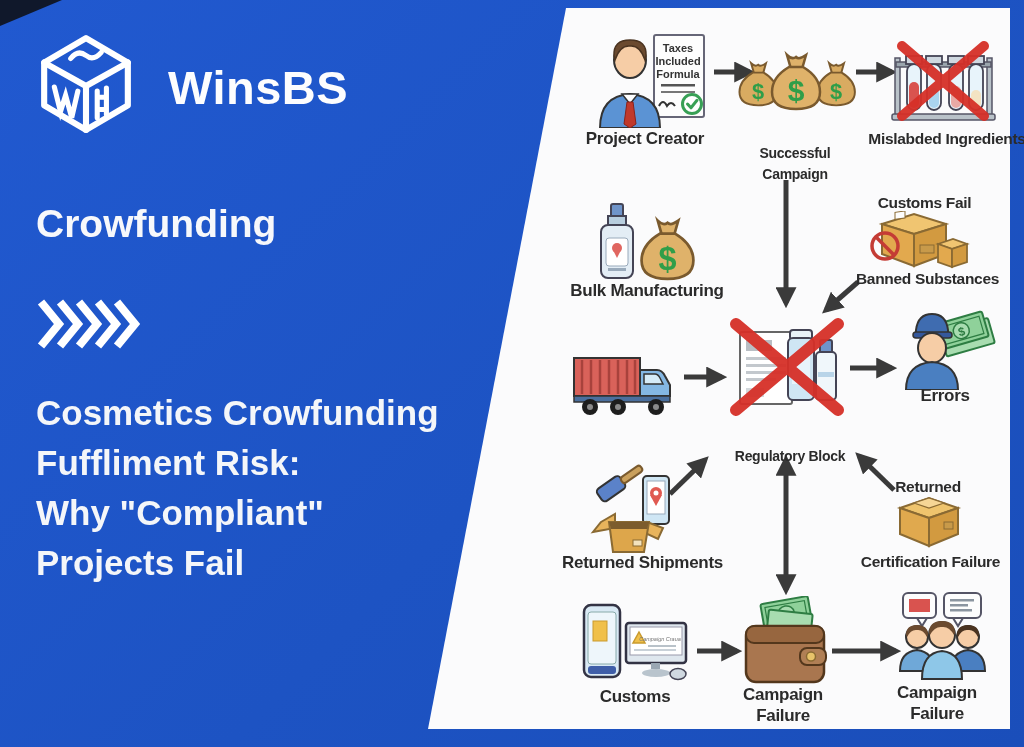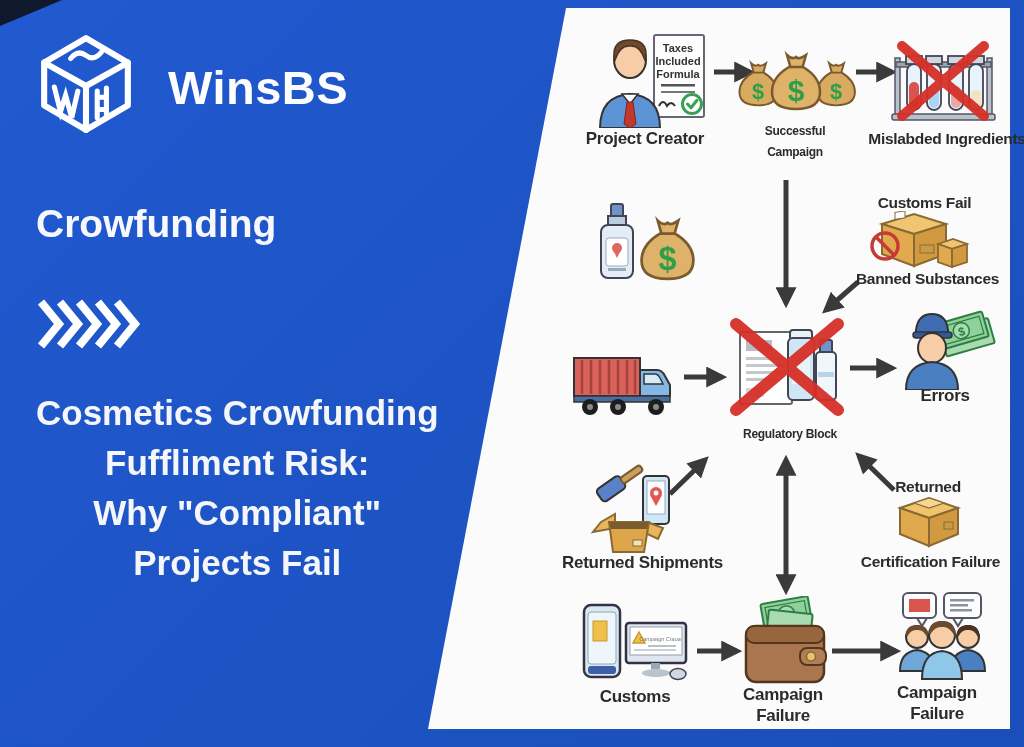--- a/index.html
+++ b/index.html
@@ -8,26 +8,26 @@
     font-family:"Liberation Sans",sans-serif;}
   .corner-tl{position:absolute;top:0;left:0;width:0;height:0;
     border-top:26px solid #10182b;border-right:62px solid transparent;}
   .panel{position:absolute;inset:0;background:#fbfbfc;
     clip-path:polygon(566px 8px,1010px 8px,1010px 729px,428px 729px);}
   
   .brand{position:absolute;left:148px;top:60px;font-size:47px;font-weight:800;
     color:#fdfdfe;letter-spacing:0.5px;margin-left:20px;}
   .subtitle{position:absolute;left:36px;top:202px;font-size:39px;font-weight:700;color:#f7f8fb;}
   .title{position:absolute;left:36px;top:388px;font-size:35px;font-weight:700;
-    color:#f4f6f9;line-height:50px;white-space:nowrap;text-align:center;}
+    color:#f4f6f9;line-height:50px;white-space:nowrap;}
   
   .lbl{position:absolute;text-align:center;color:#2b2b2b;font-weight:600;
     font-size:17px;line-height:21px;letter-spacing:-0.3px;}
   .lbl.sm{font-size:15.5px;}
-  .lbl.lg{font-size:12px;}
+  .lbl.lg{font-size:14px;margin-top:22px;}
   .icon{position:absolute;}
   svg{display:block;}
 </style>
 </head>
 <body>
 
 <div class="canvas">
 
   <div class="corner-tl"></div>
 
@@ -160,20 +160,21 @@
     <rect x="16" y="42" width="22" height="28" rx="3" fill="#fff" stroke="#9ab"></rect>
     <circle cx="27" cy="52" r="5" fill="#e06660"></circle>
     <polygon points="23,54 31,54 27,62" fill="#e06660"></polygon>
     <rect x="18" y="72" width="18" height="3" fill="#9ab"></rect>
     <g transform="translate(44,16) scale(1.08)">
       <path d="M26 22 L22 8 Q27 13 31 10 Q34 13 41 8 L37 22 Z" fill="#dfb26a" stroke="#7a5a2e" stroke-width="2.5"></path>
       <path d="M24 20 Q7 30 7 45 Q7 62 31 62 Q55 62 55 45 Q55 30 38 20 Z" fill="#dfb26a" stroke="#7a5a2e" stroke-width="2.5"></path>
       <text x="31" y="54" text-anchor="middle" font-size="30" font-weight="bold" fill="#2f9e49">$</text>
     </g>
   </svg>
+  <div class="lbl" style="left:562px;top:280px;width:170px">Bulk Manufacturing</div>
 
   <div class="lbl sm" style="left:842px;top:192px;width:165px">Customs Fail</div>
   <svg class="icon" style="left:862px;top:211px" width="110" height="60" viewBox="0 0 110 60">
     <polygon points="20,13 52,3 84,13 52,23" fill="#f0c571" stroke="#8a6a33" stroke-width="2"></polygon>
     <polygon points="20,13 20,43 52,55 52,23" fill="#e2a94e" stroke="#8a6a33" stroke-width="2"></polygon>
     <polygon points="52,23 52,55 84,43 84,13" fill="#d29a40" stroke="#8a6a33" stroke-width="2"></polygon>
     <rect x="33" y="6" width="10" height="7" fill="#fdfdfd" stroke="#8a6a33" stroke-width="1" transform="skewY(-8) "></rect>
     <rect x="58" y="34" width="14" height="8" fill="#c89a4a" stroke="#8a6a33" stroke-width="1"></rect>
     <polygon points="76,33 91,28 105,33 90,38" fill="#f0c571" stroke="#8a6a33" stroke-width="1.8"></polygon>
     <polygon points="76,33 76,51 90,56 90,38" fill="#e2a94e" stroke="#8a6a33" stroke-width="1.8"></polygon>

